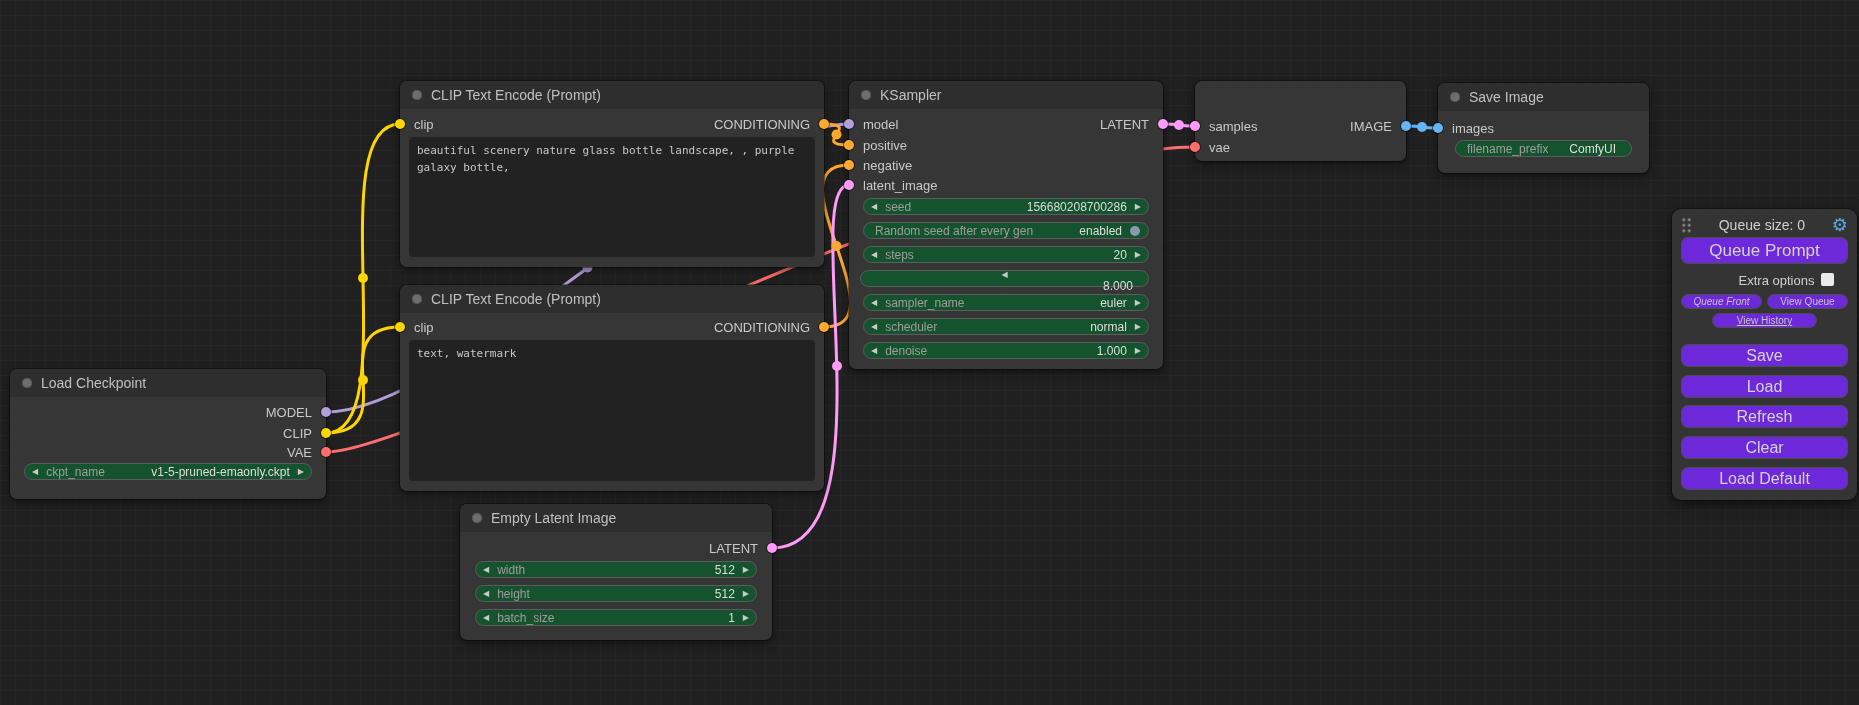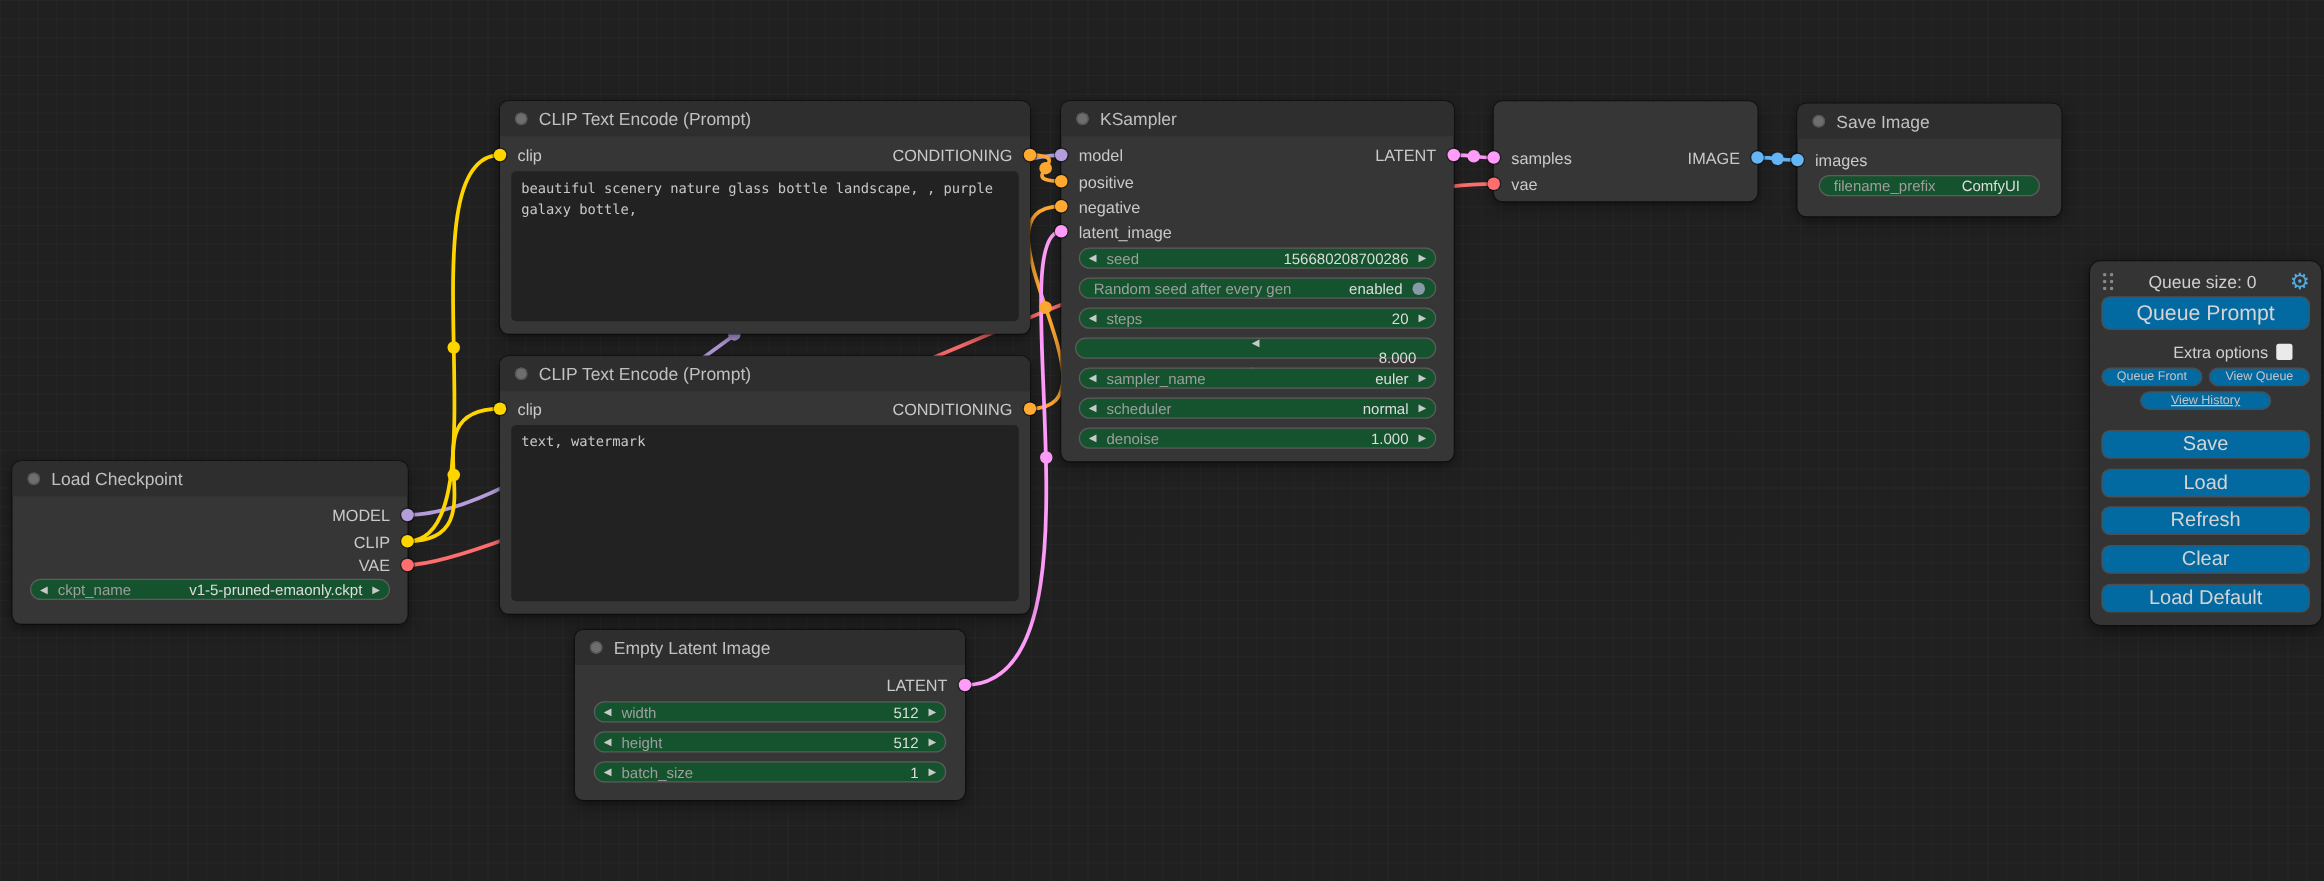--- a/index.html
+++ b/index.html
@@ -62,28 +62,28 @@
     background:#343434;border-radius:9px;box-shadow:0 0 0 1px rgba(0,0,0,.35), 0 4px 14px rgba(0,0,0,.55);
   }
   .menu-header{position:absolute;top:7px;left:9px;right:9px;height:18px;display:flex;align-items:center;}
   .drag-dots{width:11px;height:16px;flex:0 0 auto;
     background-image:radial-gradient(circle, #8a8a8a 1.3px, transparent 1.6px);
     background-size:5.5px 5.5px;}
   .queue-size{flex:1;text-align:center;color:#cfcfcf;font-size:14px;}
   .gear{flex:0 0 auto;font-size:18px;line-height:1;color:var(--c-gear);cursor:pointer;}
 
   .btn{
-    position:absolute;background:#0369a1;border:1px solid #4e4e4e;border-radius:7px;color:#d4d4d4;
+    position:absolute;background:#6d28d9;border:1px solid #4e4e4e;border-radius:7px;color:#d4d4d4;
     font-family:inherit;cursor:pointer;padding:0;
   }
   .btn.wide{left:9px;right:9px;}
   .btn.big{height:23px;font-size:16px;}
   .btn.small{height:15px;font-size:10px;border-radius:9px;color:#c4c4c4;}
   #btn-queue-prompt{top:28px;height:27px;font-size:17px;}
-  .extra-row{position:absolute;top:64px;left:0;right:0;height:16px;display:flex;align-items:center;justify-content:center;gap:7px;margin-left:44px;}
+  .extra-row{position:absolute;top:64px;left:0;right:0;height:16px;display:flex;justify-content:center;gap:7px;margin-left:44px;}
   .extra-label{color:#cfcfcf;font-size:13px;}
   .checkbox{width:13px;height:13px;background:#eaeaea;border-radius:2px;cursor:pointer;}
 </style>
 </head>
 <body>
 
 <svg id="wires" width="1859" height="705">
   <path style="stroke:var(--c-model)" d="M 326 412 C 456 412 719 124 849 124"></path>
   <path style="stroke:var(--c-clip)" d="M 326 433 C 406 433 320 124 400 124"></path>
   <path style="stroke:var(--c-clip)" d="M 326 433 C 406 433 320 327 400 327"></path>
@@ -297,21 +297,21 @@
     <span class="gear">⚙</span>
   </div>
 
   <button class="btn wide" id="btn-queue-prompt">Queue Prompt</button>
 
   <div class="extra-row">
     <span class="extra-label">Extra options</span>
     <span class="checkbox"></span>
   </div>
 
-  <button class="btn small" style="top:85px;left:9px;width:81px;">Queue Front</button>
+  <button class="btn small" style="top:85px;left:9px;width:81px;font-style:italic;">Queue Front</button>
   <button class="btn small" style="top:85px;right:9px;width:81px;">View Queue</button>
   <button class="btn small" style="top:104px;left:40px;width:105px;text-decoration:underline;">View History</button>
 
   <button class="btn wide big" style="top:135px;">Save</button>
   <button class="btn wide big" style="top:166px;">Load</button>
   <button class="btn wide big" style="top:196px;">Refresh</button>
   <button class="btn wide big" style="top:227px;">Clear</button>
   <button class="btn wide big" style="top:258px;">Load Default</button>
 </div>
 

